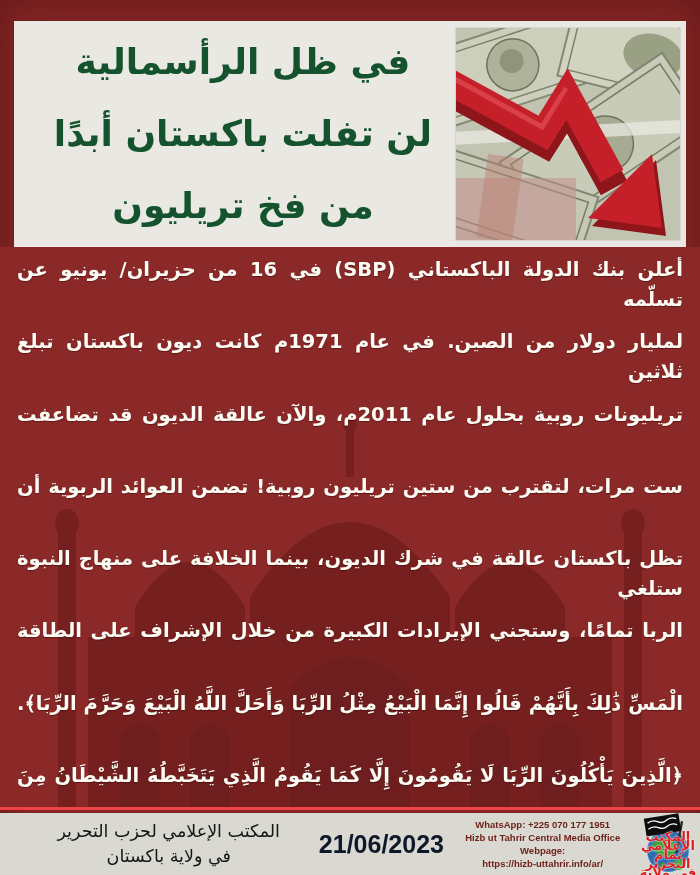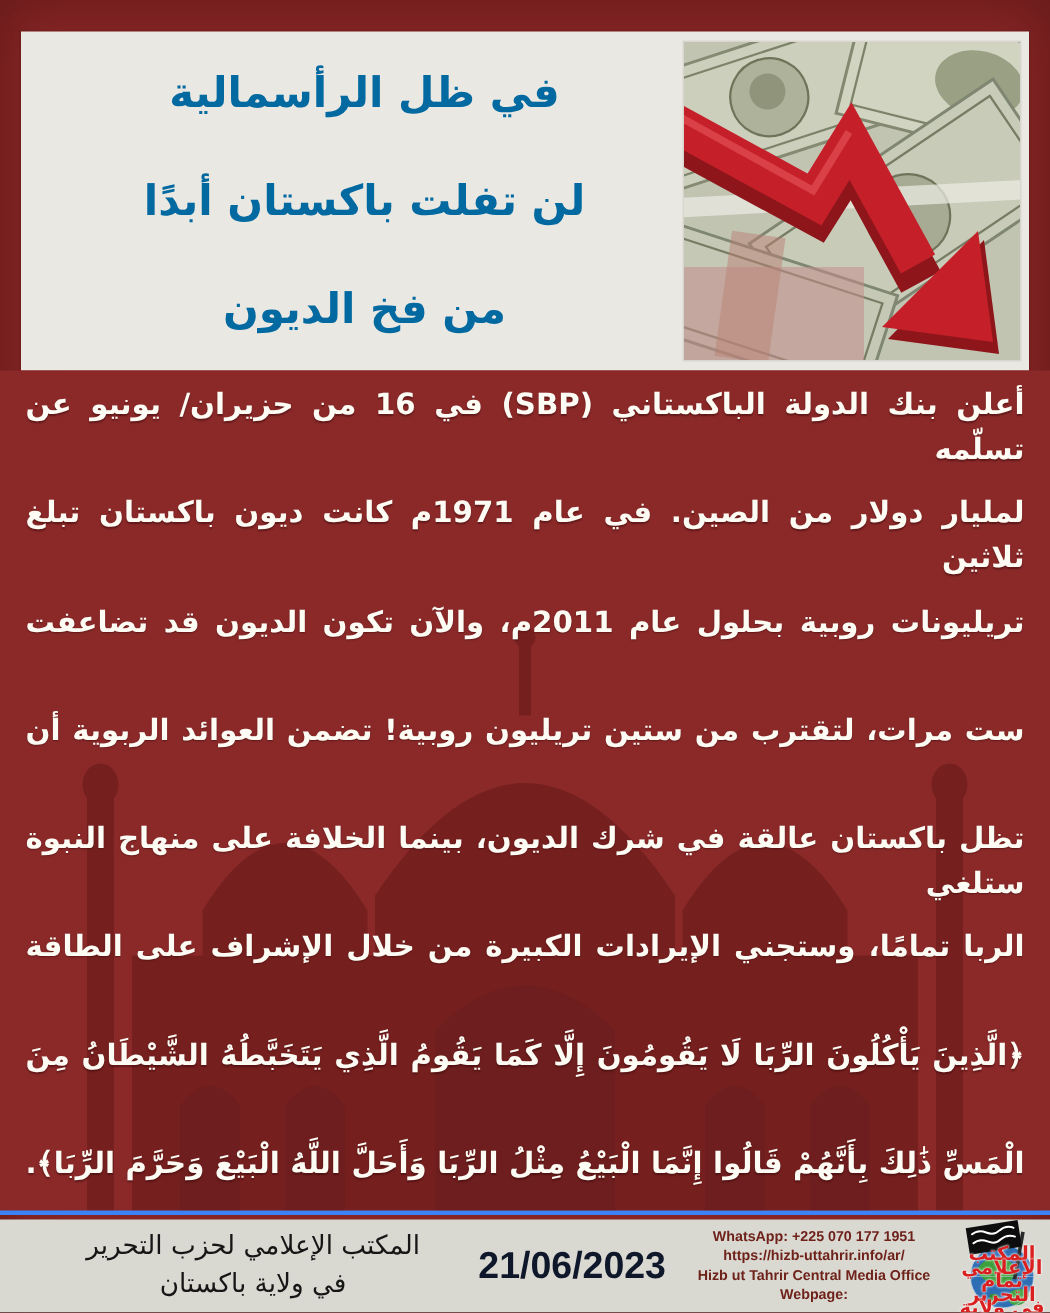--- a/index.html
+++ b/index.html
@@ -13,32 +13,32 @@
   .header-panel{
     position:absolute;left:14px;top:21px;width:672px;height:226px;
     background:#eae8e2;box-shadow:0 0 0 1px rgba(90,20,20,.25);
   }
   .title-block{
     position:absolute;left:4px;top:0;width:450px;height:100%;
     display:flex;flex-direction:column;justify-content:center;align-items:center;
     direction:rtl;
   }
   .title-line{
-    font-size:28px;font-weight:bold;color:#0369a1;line-height:72px;
+    font-size:36px;font-weight:bold;color:#14532d;line-height:72px;
     white-space:nowrap;letter-spacing:0;
   }
   .photo{
     position:absolute;right:6px;top:7px;width:224px;height:212px;overflow:hidden;
     outline:1px solid #d8d6ce;
   }
   .photo svg{display:block;}
   
   .body-section{
     position:absolute;left:0;top:247px;width:700px;height:563px;
-    background:#8b2929;border-bottom:3px solid #3b82f6;box-sizing:border-box;
+    background:#8b2929;border-bottom:3px solid #ef4444;box-sizing:border-box;
   }
   .mosque{position:absolute;left:50%;bottom:0;transform:translateX(-50%);opacity:.45;}
   .body-lines{
     position:absolute;left:17px;right:17px;top:8px;bottom:16px;
     display:flex;flex-direction:column;justify-content:space-between;
     direction:rtl;
   }
   .body-line{
     font-size:19.5px;font-weight:bold;color:#fcfbf4;
     line-height:30px;height:30px;
@@ -71,21 +71,21 @@
 </style>
 </head>
 <body>
 
 <div class="page">
 
   <div class="header-panel">
     <div class="title-block">
         <div class="title-line">في ظل الرأسمالية</div>
         <div class="title-line">لن تفلت باكستان أبدًا</div>
-        <div class="title-line">من فخ الديون</div>
+        <div class="title-line">من فخ تريليون</div>
       </div>
 
     <div class="photo">
       <svg width="224" height="212" viewBox="0 0 224 212" xmlns="http://www.w3.org/2000/svg">
         <rect x="0" y="0" width="224" height="212" fill="#c2c4b2"></rect>
 
         <g transform="rotate(-18 60 40)">
           <rect x="-34" y="-2" width="186" height="78" fill="#cdcfbd" stroke="#848b72" stroke-width="2"></rect>
           <rect x="-26" y="6" width="170" height="62" fill="none" stroke="#7c8368" stroke-width="1.5"></rect>
           <circle cx="58" cy="36" r="26" fill="#aeb29a" stroke="#6d7458" stroke-width="1.5"></circle>
@@ -146,42 +146,42 @@
         <path d="M80 400 l0 -70 q20 -26 40 0 l0 70 z"></path>
         <path d="M150 400 l0 -70 q20 -26 40 0 l0 70 z"></path>
         <path d="M430 400 l0 -70 q20 -26 40 0 l0 70 z"></path>
         <path d="M500 400 l0 -70 q20 -26 40 0 l0 70 z"></path>
       </g>
     </svg>
 
     <div class="body-lines">
         <div class="body-line">أعلن بنك الدولة الباكستاني (SBP) في 16 من حزيران/ يونيو عن تسلّمه</div>
         <div class="body-line">لمليار دولار من الصين. في عام 1971م كانت ديون باكستان تبلغ ثلاثين</div>
-        <div class="body-line">تريليونات روبية بحلول عام 2011م، والآن تكون الديون قد تضاعفت</div>
+        <div class="body-line">تريليونات روبية بحلول عام 2011م، والآن عالقة الديون قد تضاعفت</div>
         <div class="body-line">ست مرات، لتقترب من ستين تريليون روبية! تضمن العوائد الربوية أن</div>
         <div class="body-line">تظل باكستان عالقة في شرك الديون، بينما الخلافة على منهاج النبوة ستلغي</div>
         <div class="body-line">الربا تمامًا، وستجني الإيرادات الكبيرة من خلال الإشراف على الطاقة</div>
+        <div class="body-line">الْمَسِّ ذَٰلِكَ بِأَنَّهُمْ قَالُوا إِنَّمَا الْبَيْعُ مِثْلُ الرِّبَا وَأَحَلَّ اللَّهُ الْبَيْعَ وَحَرَّمَ الرِّبَا﴾.</div>
         <div class="body-line">﴿الَّذِينَ يَأْكُلُونَ الرِّبَا لَا يَقُومُونَ إِلَّا كَمَا يَقُومُ الَّذِي يَتَخَبَّطُهُ الشَّيْطَانُ مِنَ</div>
-        <div class="body-line">الْمَسِّ ذَٰلِكَ بِأَنَّهُمْ قَالُوا إِنَّمَا الْبَيْعُ مِثْلُ الرِّبَا وَأَحَلَّ اللَّهُ الْبَيْعَ وَحَرَّمَ الرِّبَا﴾.</div>
       </div>
   </div>
 
   <div class="footer">
 
     <div class="office-block">
         <div class="office-line">المكتب الإعلامي لحزب التحرير</div>
         <div class="office-line">في ولاية باكستان</div>
       </div>
 
     <div class="date-text">21/06/2023</div>
 
     <div class="contact-block">
         <div class="contact-line">WhatsApp: +225 070 177 1951</div>
+        <div class="contact-line">Hizb ut Tahrir Central Media Office Webpage:</div>
         <div class="contact-line">https://hizb-uttahrir.info/ar/</div>
-        <div class="contact-line">Hizb ut Tahrir Central Media Office Webpage:</div>
       </div>
 
     <div class="logo">
       <svg width="66" height="62" viewBox="0 0 66 62" xmlns="http://www.w3.org/2000/svg">
         <circle cx="32" cy="38" r="21" fill="#2d6db3"></circle>
         <path d="M16 32 q7 -9 16 -6 q11 3 8 11 q-3 9 -13 6 q-11 -3 -11 -11z" fill="#3da03b"></path>
         <path d="M38 48 q8 -4 12 2 q-2 8 -10 7 q-6 -2 -2 -9z" fill="#3da03b"></path>
         <path d="M24 50 q5 -2 7 3 q-3 5 -8 2 z" fill="#2f8a30"></path>
         <ellipse cx="32" cy="38" rx="21" ry="21" fill="none" stroke="#bcd4e8" stroke-width="0.7" opacity="0.6"></ellipse>
         <line x1="11" y1="38" x2="53" y2="38" stroke="#bcd4e8" stroke-width="0.7" opacity="0.5"></line>

